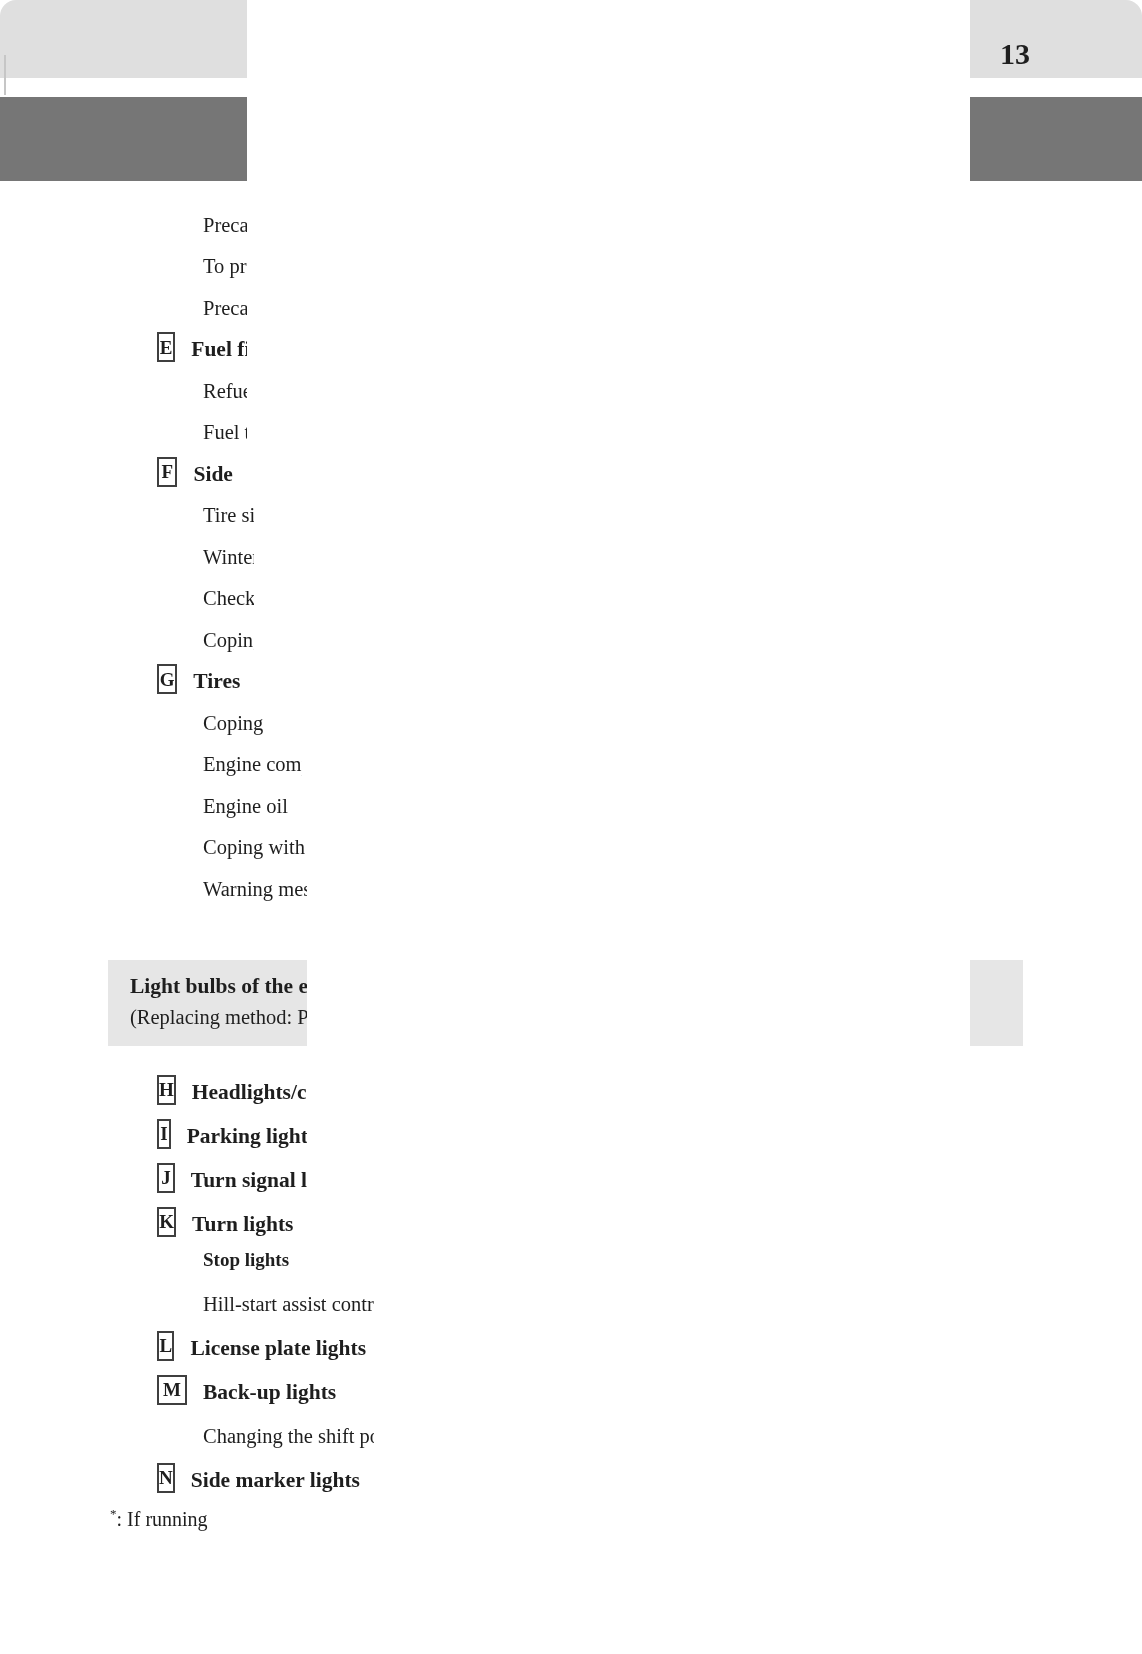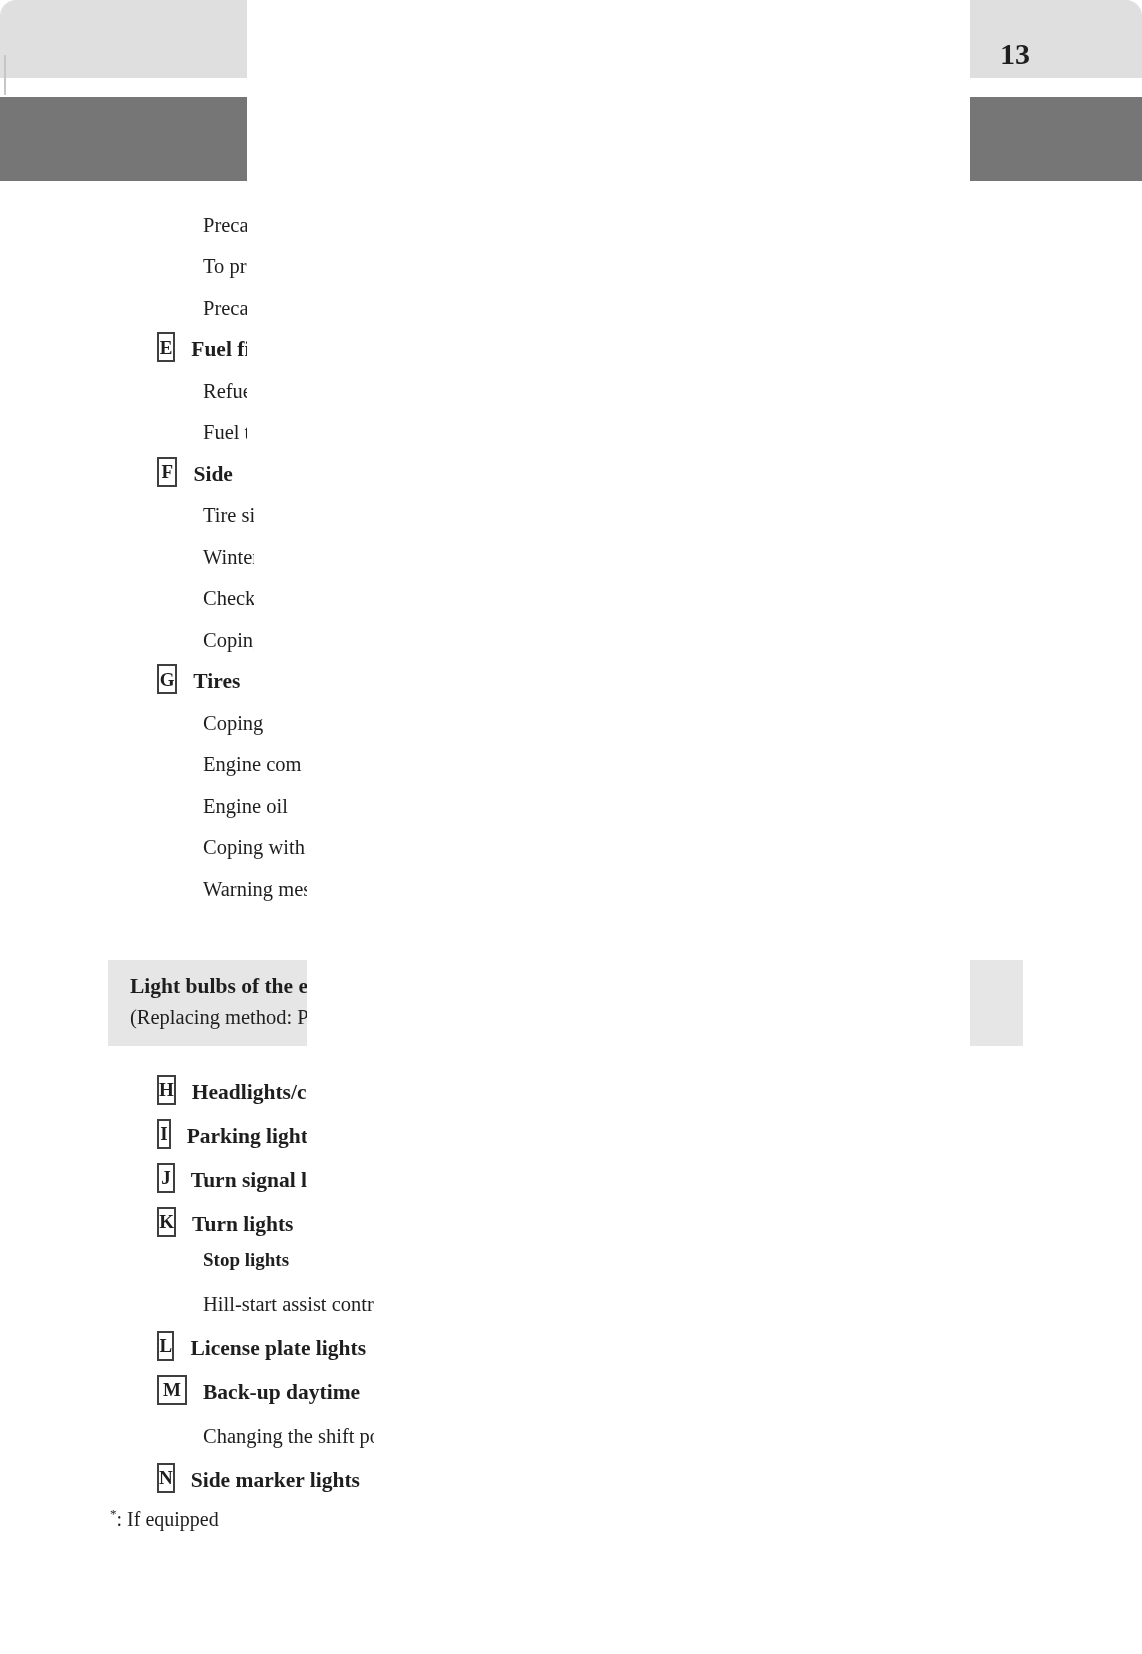--- a/index.html
+++ b/index.html
@@ -251,33 +251,33 @@
           <span class="page">P.294</span>
         </div>
         <div class="row main">
           <span class="badge">L</span>
           <span class="label">License plate lights</span>
           <div class="leader"></div>
           <span class="page">P.175</span>
         </div>
         <div class="row main">
           <span class="badge">M</span>
-          <span class="label">Back-up daytime</span>
+          <span class="label">Back-up lights</span>
         </div>
         <div class="row sub">
           <span class="label">Changing the shift position to R</span>
           <div class="leader"></div>
           <span class="page">P.163</span>
         </div>
         <div class="row main">
           <span class="badge">N</span>
           <span class="label">Side marker lights</span>
           <div class="leader"></div>
           <span class="page">P.175</span>
         </div>
       </div>
 
     <div class="footnote">
-      <sup>*</sup><span>: If equipped</span>
+      <sup>*</sup><span>: If running</span>
     </div>
 
   </div>
 </div>
 
 </body></html>

